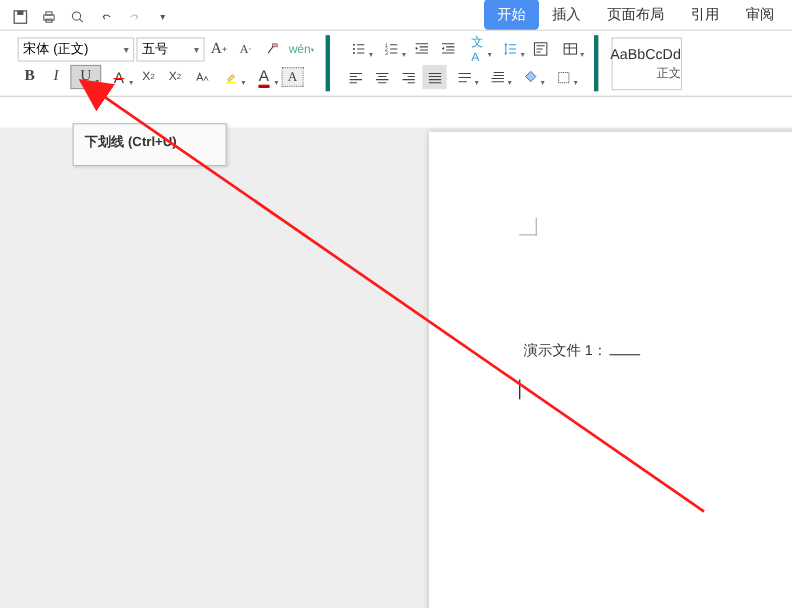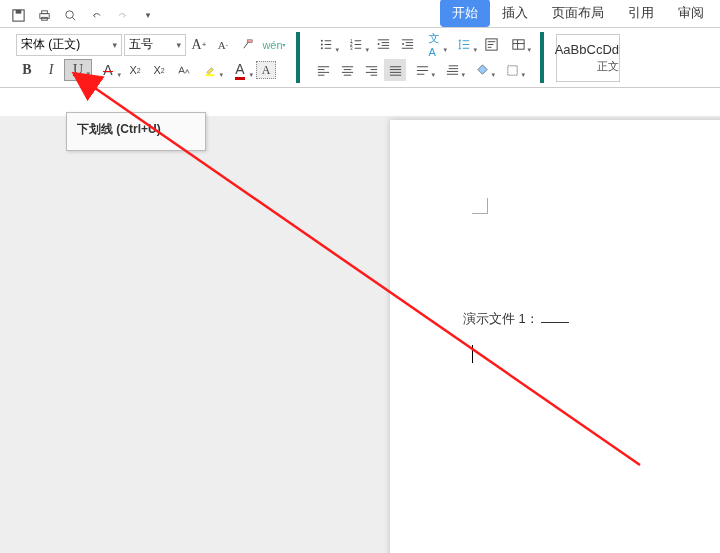--- a/index.html
+++ b/index.html
@@ -21,21 +21,21 @@
 .ibtn.highlighted{background:#d8d8d8;border:1px solid #999}
 .ibtn svg{width:15px;height:15px}
 .small-dd{position:absolute;right:1px;bottom:2px;font-size:7px;color:#666}
 .style-box{width:64px;height:48px;border:1px solid #ccc;display:flex;flex-direction:column;align-items:flex-end;justify-content:center;font-size:11px;cursor:pointer}
 .style-preview{font-size:13px;color:#333}
 .style-label{font-size:11px;color:#555;margin-top:2px}
 .style-box.big .style-preview{font-size:18px;font-weight:bold}
 .workspace{position:absolute;top:116px;left:0;right:0;bottom:0;background:#eee}
 .page{position:absolute;top:4px;left:390px;width:400px;height:450px;background:#fff;box-shadow:0 0 6px rgba(0,0,0,0.2)}
 .margin-mark{position:absolute;top:78px;left:82px;width:16px;height:16px;border-right:1px solid #aaa;border-bottom:1px solid #aaa}
-.doc-title{position:absolute;top:190px;left:73px;font-size:13px;color:#333}
+.doc-title{position:absolute;top:190px;left:86px;font-size:13px;color:#333}
 .doc-title .uline{display:inline-block;width:28px;border-bottom:1px solid #333;vertical-align:baseline;margin-left:2px}
 .cursor{position:absolute;top:225px;left:82px;width:1px;height:18px;background:#000}
 .tooltip{position:absolute;top:112px;left:66px;width:140px;background:#fafafa;border:1px solid #bbb;padding:8px 10px;font-size:12px;color:#333;box-shadow:1px 1px 3px rgba(0,0,0,0.15)}
 .tooltip .tt-title{font-weight:bold;margin-bottom:4px;font-size:12px}
 .tooltip .tt-body{font-size:11px;color:#555;line-height:1.5}
 .arrow-svg{position:absolute;top:0;left:0;pointer-events:none}
 </style>
 </head>
 <body>
 

